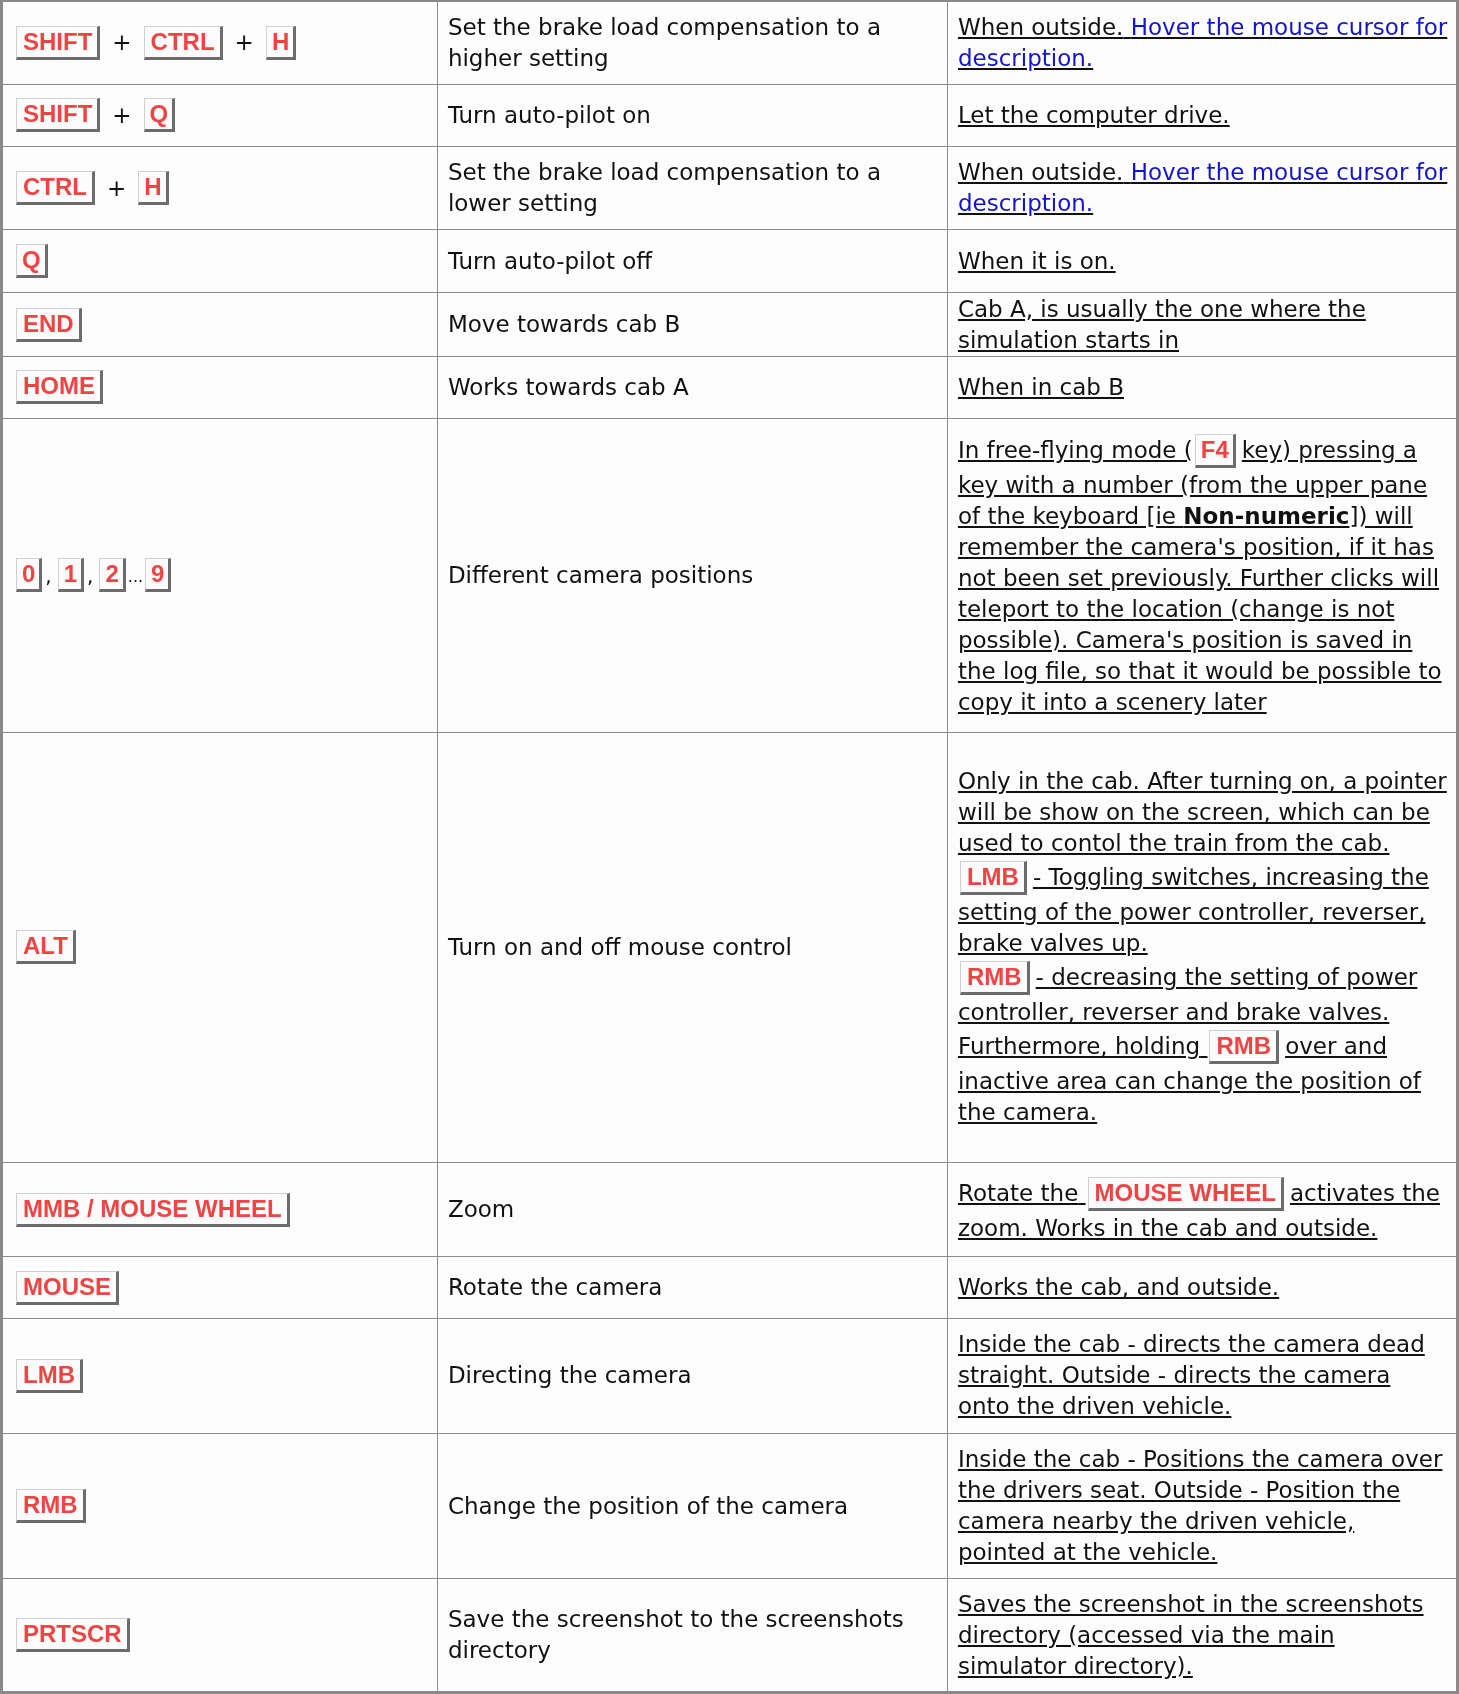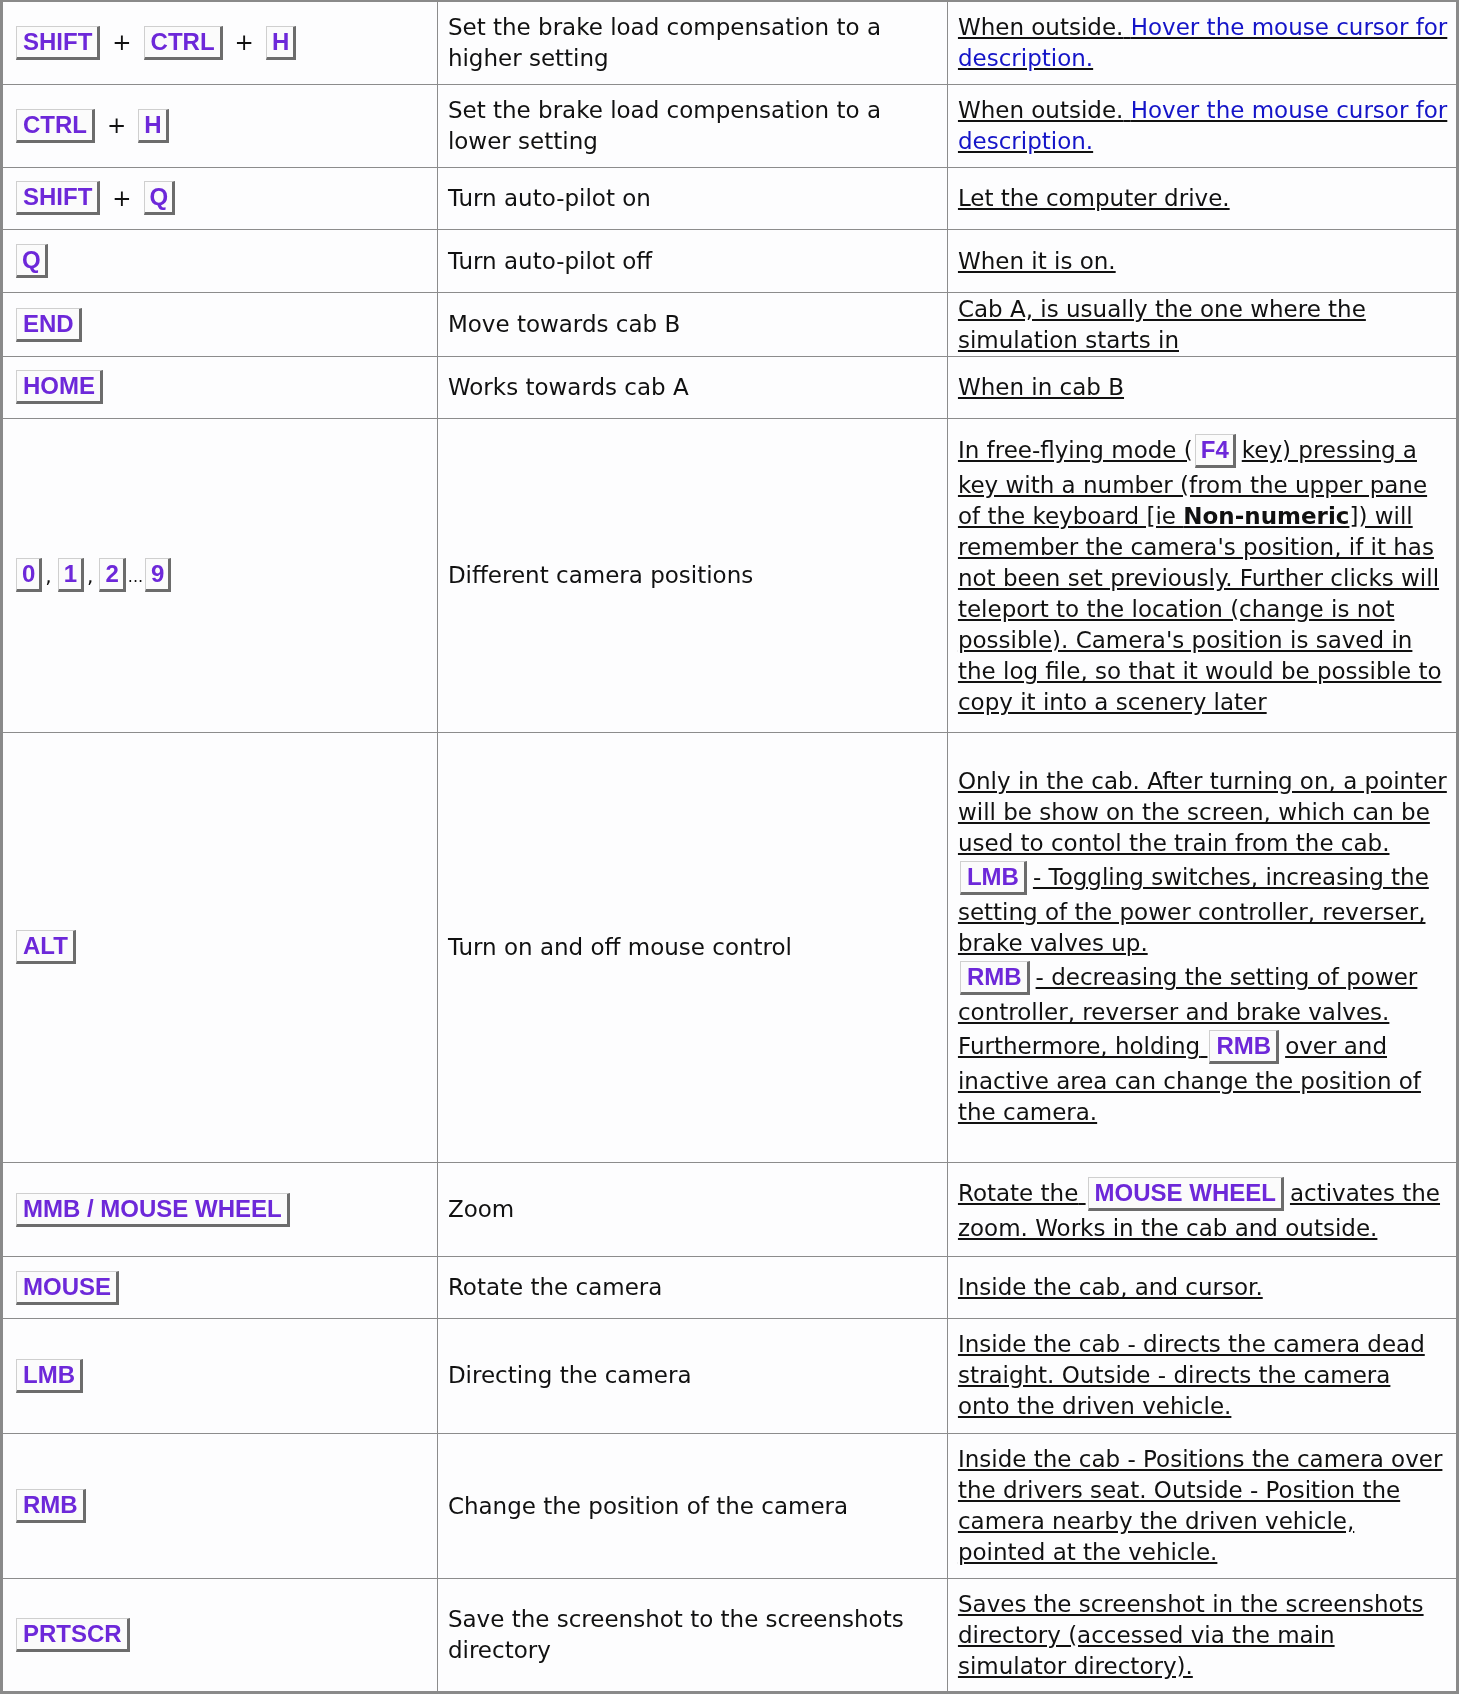--- a/index.html
+++ b/index.html
@@ -27,21 +27,21 @@
   .tbl td.c2 { width: 508px; }
   .tbl td.c3 { width: 508px; text-decoration: underline; }
   .key {
     display: inline-block;
     font-family: "Liberation Sans", sans-serif;
     font-weight: bold;
     font-size: 24px;
     line-height: 30px;
     padding: 0 5px 0 6px;
     background: #fbfbfb;
-    color: #6d28d9;
+    color: #ef4444;
     border-top: 1px solid #cfcfcf;
     border-left: 1px solid #cfcfcf;
     border-right: 3px solid #6c6c6c;
     border-bottom: 3px solid #6c6c6c;
     vertical-align: middle;
     white-space: nowrap;
   }
   .key.sm { padding: 0 4px 0 5px; }
   .plus { display: inline-block; margin: 0 12px; font-size: 23px; vertical-align: middle; }
   .sep { display: inline-block; margin: 0 6px 0 3px; vertical-align: bottom; font-size: 20px; }
@@ -65,37 +65,37 @@
       <td class="c1">
         <span class="key">SHIFT</span><span class="plus">+</span><span class="key">CTRL</span><span class="plus">+</span><span class="key sm">H</span>
       </td>
       <td class="c2">Set the brake load compensation to a higher setting</td>
       <td class="c3">
         <span>When outside.</span>
         <span class="link">Hover the mouse cursor for description.</span>
       </td>
     </tr>
 
+    <tr style="height:62px">
+      <td class="c1">
+        <span class="key">SHIFT</span><span class="plus">+</span><span class="key sm">Q</span>
+      </td>
+      <td class="c2">Turn auto-pilot on</td>
+      <td class="c3">Let the computer drive.</td>
+    </tr>
+
     <tr style="height:82px">
       <td class="c1">
         <span class="key">CTRL</span><span class="plus">+</span><span class="key sm">H</span>
       </td>
       <td class="c2">Set the brake load compensation to a lower setting</td>
       <td class="c3">
         <span>When outside.</span>
         <span class="link">Hover the mouse cursor for description.</span>
       </td>
-    </tr>
-
-    <tr style="height:62px">
-      <td class="c1">
-        <span class="key">SHIFT</span><span class="plus">+</span><span class="key sm">Q</span>
-      </td>
-      <td class="c2">Turn auto-pilot on</td>
-      <td class="c3">Let the computer drive.</td>
     </tr>
 
     <tr style="height:62px">
       <td class="c1">
         <span class="key sm">Q</span>
       </td>
       <td class="c2">Turn auto-pilot off</td>
       <td class="c3">When it is on.</td>
     </tr>
 
@@ -148,21 +148,21 @@
         <span>Rotate the</span>
         <span class="key inl-key">MOUSE WHEEL</span><span>activates the zoom. Works in the cab and outside.</span>
       </td>
     </tr>
 
     <tr style="height:61px">
       <td class="c1">
         <span class="key">MOUSE</span>
       </td>
       <td class="c2">Rotate the camera</td>
-      <td class="c3">Inside the cab, and cursor.</td>
+      <td class="c3">Works the cab, and outside.</td>
     </tr>
 
     <tr style="height:113px">
       <td class="c1">
         <span class="key">LMB</span>
       </td>
       <td class="c2">Directing the camera</td>
       <td class="c3">Inside the cab - directs the camera dead straight. Outside - directs the camera onto the driven vehicle.</td>
     </tr>
 

